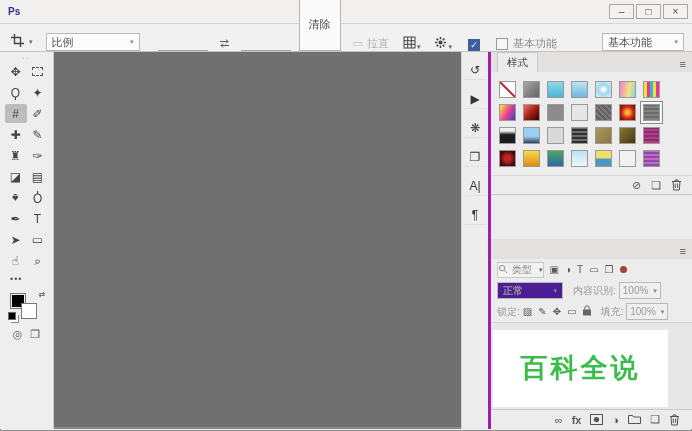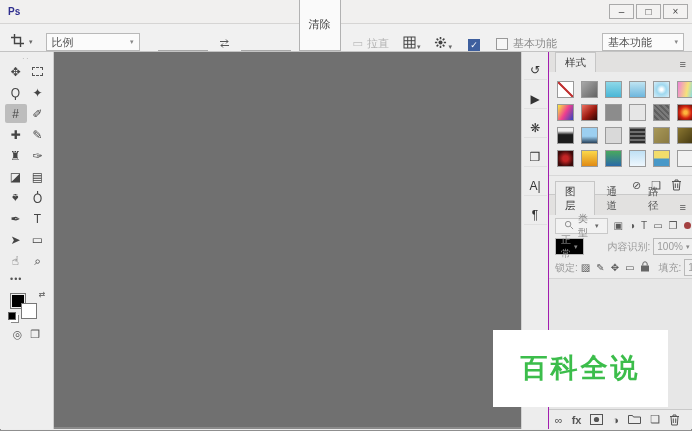--- a/index.html
+++ b/index.html
@@ -69,43 +69,43 @@
   
   .canvas { flex:1; background:var(--canvas,#707070); border-bottom:2px solid #8a8a8a; }
 
   
   .dockstrip { width:27px; background:#ededed; border-left:1px solid #d2d2d2;
                display:flex; flex-direction:column; align-items:center; padding-top:8px; gap:9px; }
   .dock-icon { width:23px; height:20px; display:flex; align-items:center; justify-content:center;
                font-size:12px; color:#333; border-bottom:1px solid #e0e0e0; }
 
   
-  .panels { width:144px; display:flex; flex-direction:column; background:#ececec; border-left:1px solid #a21caf; }
+  .panels { width:204px; display:flex; flex-direction:column; background:#ececec; border-left:3px solid #a21caf;gap:44px; }
   .tabstrip { height:20px; background:#e2e1e0; display:flex; align-items:flex-end; padding:0 6px 0 6px; }
   .tab { font-size:10.5px; color:#3c3c3c; background:#ececec; border:1px solid #c6c6c6; border-bottom:none;
          padding:3px 9px 2px; margin-right:2px; }
   .tab.inactive { background:transparent; border-color:transparent; color:#555; }
   .pmenu { margin-left:auto; color:#555; font-size:11px; padding-bottom:2px; }
 
   .styles { border-bottom:1px solid #c9c9c9; }
   .swatchgrid { display:grid; grid-template-columns:repeat(7,17px); gap:6px 7px; padding:9px 0 8px 8px; }
   .swatch { width:17px; height:17px; border:1px solid #9a9a9a; }
   .swatch.selected { outline:2px solid #f5f5f5; box-shadow:0 0 0 3px #8a8a8a; }
   .pfooter { height:19px; display:flex; align-items:center; justify-content:flex-end;
              gap:10px; padding-right:10px; border-top:1px solid #d8d8d8; }
   .pfooter .icon { font-size:11px; color:#555; display:inline-flex; align-items:center; }
 
   .layers { flex:1; display:flex; flex-direction:column; }
   .row { display:flex; align-items:center; font-size:10px; color:#666; padding:0 6px; height:21px; }
   .filtersel { display:flex; align-items:center; gap:4px; border:1px solid #c9c9c9; background:#f2f2f2;
-               height:16px; padding:0 8px; color:#888; margin-right:6px; }
+               height:16px; padding:0 0; color:#888; margin-right:6px; }
   .filter-icons, .lock-icons { display:flex; align-items:center; gap:6px; }
   .filter-icons .icon, .lock-icons .icon { font-size:10px; color:#5a5a5a; }
   .reddot { width:7px; height:7px; border-radius:50%; background:var(--dot,#a34040); display:inline-block; }
-  .blendsel { width:66px; margin-right:24px; height:17px; color:#9a9a9a; background:#000000; }
+  .blendsel { width:66px; margin-right:10px; height:17px; color:#9a9a9a; background:#4c1d95;font-weight:bold; }
   .dim { color:#9a9a9a; margin-right:3px; white-space:nowrap; }
   .opval { width:42px; height:17px; color:#9a9a9a; background:#efefef; padding:0 3px; }
   .fx { font-weight:bold; font-size:10px; }
   .layerlist { flex:1; background:#e7e7e7; border-top:1px solid #d5d5d5; }
   .layers-footer { border-top:1px solid #c9c9c9; gap:9px; padding-right:12px; height:20px; }
 
   
   .watermark { position:absolute; left:493px; top:330px; width:175px; height:77px; background:#ffffff;
                display:flex; flex-direction:column; align-items:center; justify-content:center; }
   .wm-title { font-size:27px; font-weight:bold; color:var(--green,#3cbd4b); letter-spacing:3px; line-height:1.1; }
@@ -307,25 +307,20 @@
             <span class="icon">
               <svg width="11" height="12" viewBox="0 0 11 12">
                 <path d="M1 2.5h9M4 2.5V1h3v1.5M2 2.5l.7 8.5h5.6l.7-8.5M4.3 4.5V9M6.7 4.5V9" stroke="#555" fill="none"></path>
               </svg>
             </span>
           </div>
       </section>
 
       <section class="layers">
         <div class="tabstrip">
-          <span id="layers-tabs" style="display:flex">
-              <span class="tab">图层</span>
-              <span class="tab inactive">通道</span>
-              <span class="tab inactive">路径</span>
-            </span>
           <span class="pmenu">≡</span>
         </div>
         <div class="row">
           <span class="filtersel">
             <span><svg width="10" height="10" viewBox="0 0 11 11">
                   <circle cx="4.5" cy="4.5" r="3" stroke="#888" fill="none"></circle>
                   <path d="M7 7l3 3" stroke="#888"></path>
                 </svg></span>
             <span>类型</span>
             <span class="caret">▾</span>

